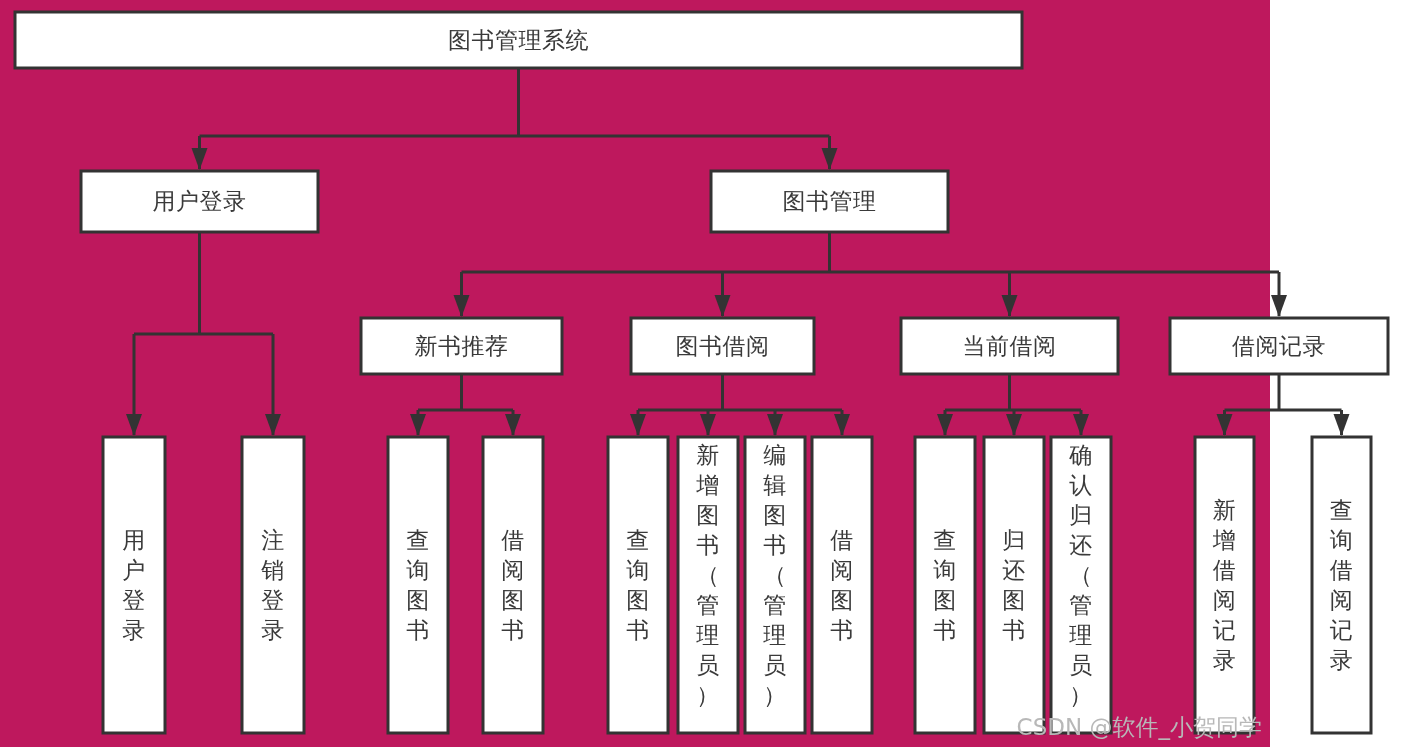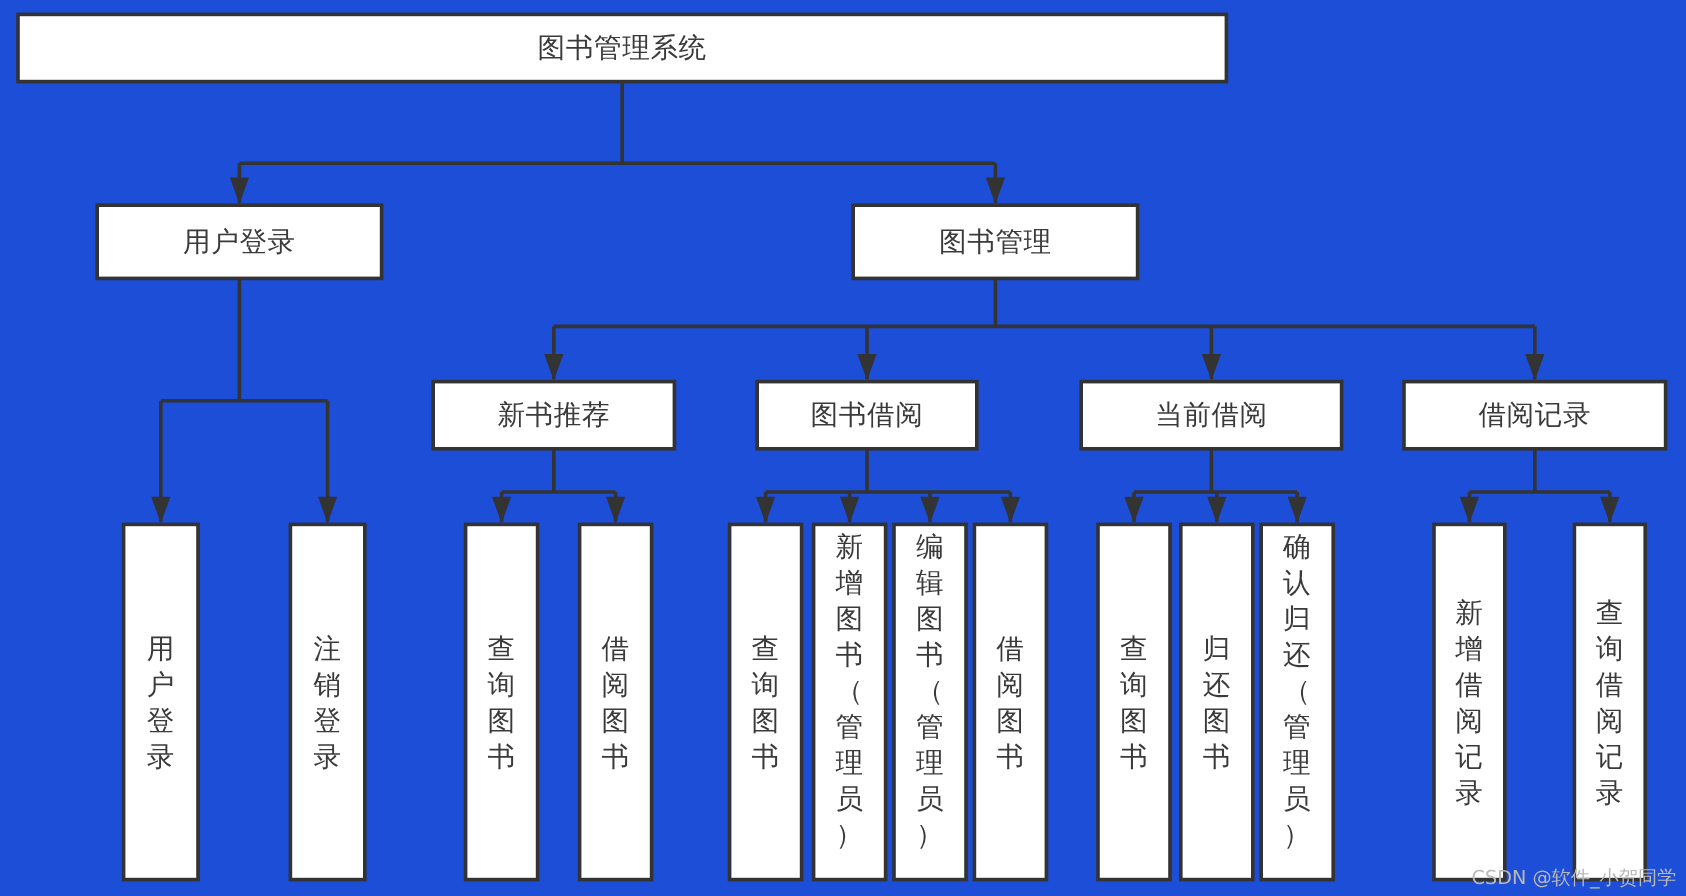--- a/index.html
+++ b/index.html
@@ -9,23 +9,23 @@
   }
   body {
     width: 1405px;
     height: 747px;
     font-family: "DejaVu Sans", "Liberation Sans", sans-serif;
     overflow: hidden;
     position: relative;
   }
   #diagram-root {
     position: relative;
-    width: 1405px;
+    width: 1270px;
     height: 747px;
-    background: #1d4ed8;
+    background: #be185d;
   }
   svg#flow-svg {
     position: absolute;
     left: 0;
     top: 0;
     width: 1405px;
     height: 747px;
     display: block;
   }
   .node-box {
@@ -56,21 +56,21 @@
     fill: #3a3a3a;
     font-size: 23px;
     text-anchor: middle;
     letter-spacing: 0.5px;
   }
   .watermark-text {
     position: absolute;
     right: 8px;
     bottom: 4px;
     font-family: "DejaVu Sans", "Liberation Sans", sans-serif;
-    font-size: 16px;
+    font-size: 23px;
     color: #b8b8b8;
     white-space: nowrap;
     pointer-events: none;
   }
 </style>
 </head>
 <body>
 
 <div id="diagram-root">
 

